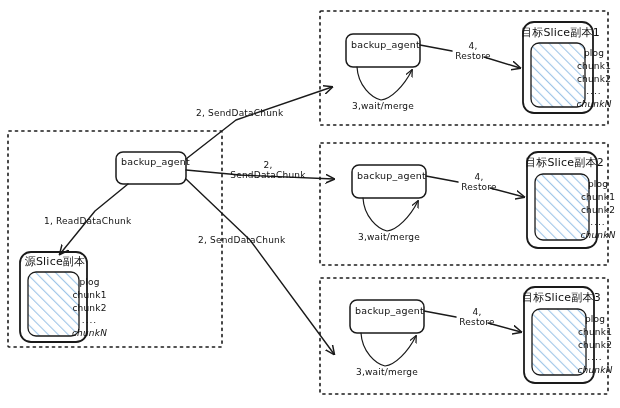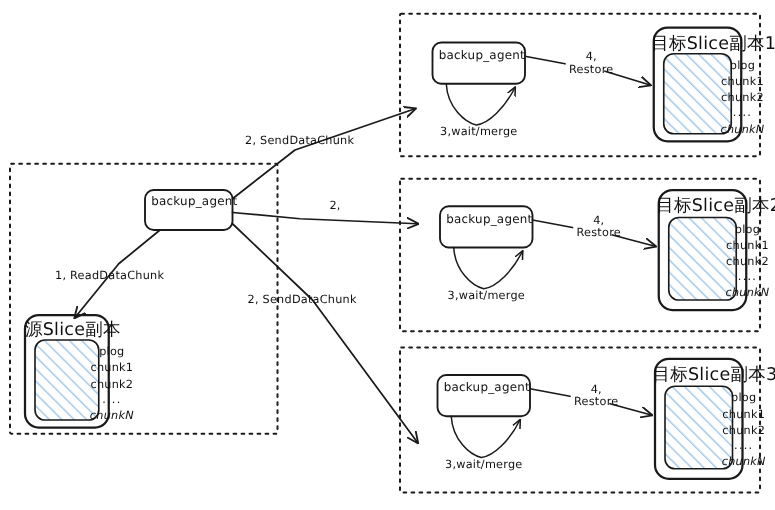--- a/index.html
+++ b/index.html
@@ -73,22 +73,22 @@
     line-height: 1.25;
   }
   .lbl-edge {
     font-size: 9px;
   }
   .lbl-edge-c {
     font-size: 9px;
     text-align: center;
   }
   .lbl-title {
-    font-size: 14px;
-    text-align: left;
+    font-size: 11px;
+    text-align: center;
   }
   .lbl-stack {
     font-size: 9px;
     text-align: center;
     line-height: 1.42;
     margin-left: 36px;
   }
   .lbl-stack .dots {
     font-size: 9px;
     letter-spacing: 1px;
@@ -161,20 +161,21 @@
     <div>chunk1</div>
     <div>chunk2</div>
     <div class="dots">....</div>
     <div class="ital">chunkN</div>
   </div>
 
   <div class="lbl lbl-edge" style="left:196px; top:108px;">2, SendDataChunk</div>
 
   <div class="lbl lbl-edge-c" style="left:208px; top:160px; width:120px;">
     <div>2,</div>
+    <div>SendDataChunk</div>
   </div>
 
   <div class="lbl lbl-edge" style="left:198px; top:235px;">2, SendDataChunk</div>
 
   <div class="lbl lbl-node" style="left:351px; top:39px; width:64px;">backup_agent</div>
   <div class="lbl lbl-edge" style="left:352px; top:101px;">3,wait/merge</div>
   <div class="lbl lbl-edge-c" style="left:443px; top:41px; width:60px;">
     <div>4,</div>
     <div>Restore</div>
   </div>

